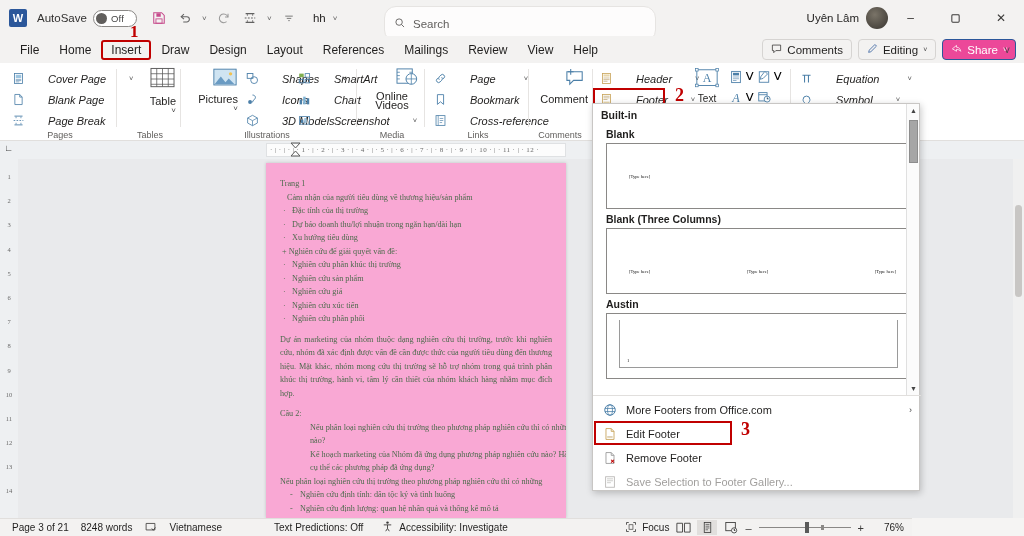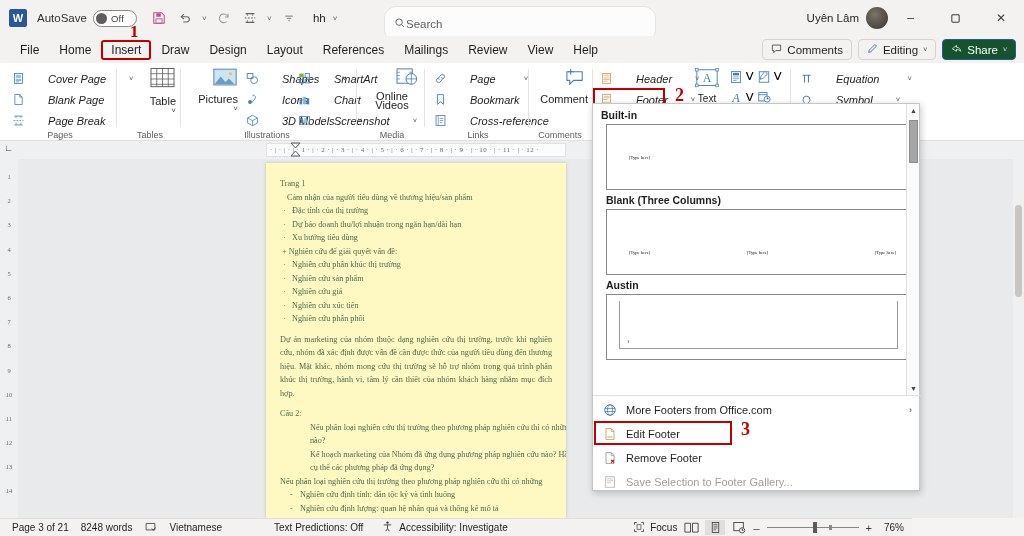--- a/index.html
+++ b/index.html
@@ -35,21 +35,21 @@
   .qbtn {
     width: 24px; height: 24px; display: flex; align-items: center; justify-content: center;
     font-size: 13px; color: #616161; border-radius: 3px;
   }
   .qbtn.save { color: #c64b8c; }
   .qcaret { font-size: 8px; color: #616161; width: 11px; display:flex; align-items:center; justify-content:center;}
   .docname { font-size: 11.5px; color: #201f1e; margin-left: 12px; }
   .searchbox {
     position: absolute; left: 384px; top: 6px; width: 272px; height: 36px;
     background: #fdfcfc; border: 1px solid #e6e4e2; border-radius: 12px;
-    display: flex; align-items: center; padding-left: 9px; 
+    display: flex; align-items: center; padding-left: 9px; gap: 7px;
   }
   .searchbox .ph { font-size: 11.5px; color: #605e5c; }
   .user { position: absolute; right: 136px; top: 7px; display: flex; align-items: center; gap: 7px; }
   .user .nm { font-size: 11.5px; color: #201f1e; }
   .avatar {
     width: 22px; height: 22px; border-radius: 50%;
     background: radial-gradient(circle at 40% 35%, #7a7468 0%, #4b4740 70%, #2e2b26 100%);
   }
   .wbtns { position: absolute; right: 0; top: 0; height: 36px; display: flex; }
   .wbtn { width: 45px; height: 36px; display: flex; align-items: center; justify-content: center;
@@ -64,21 +64,21 @@
   .tab {
     font-size: 12px; color: #201f1e; padding: 3px 10px; border-radius: 3px;
     position: relative; white-space: nowrap;
   }
   .tab.marked { border: 2px solid #c00000; padding: 1px 8px; }
   .tabright { position: absolute; right: 8px; top: 3px; display: flex; align-items: center; gap: 6px; }
   .pill {
     display: flex; align-items: center; gap: 5px; font-size: 11.5px; color: #201f1e;
     border: 1px solid #d6d4d2; border-radius: 4px; padding: 2px 8px; height: 21px; background: #f3f2f1;
   }
-  .pill.share { background: #14532d; color: #fff; border-color: #2b579a; }
+  .pill.share { background: #ec4899; color: #fff; border-color: #2b579a; }
 
   
   .ribbon {
     position: absolute; top: 63px; left: 0; width: 1024px; height: 78px;
     background: #fff; border-bottom: 1px solid #e1dfdd;
   }
   .rgroup { position: absolute; top: 0; height: 78px; }
   .rglabel {
     position: absolute; bottom: 1px; width: 100%; text-align: center;
     font-size: 9px; color: #605e5c;
@@ -126,21 +126,21 @@
   .vr-marks {
     position: absolute; left: 2px; top: 6px; width: 14px;
     font-size: 6.5px; color: #6a6a6a; text-align: center;
     font-family: "Liberation Serif", serif;
   }
   .vr-marks div { height: 24.2px; line-height: 24.2px; }
   .corner-tab { position: absolute; left: 4px; top: 2px; font-size: 9px; color: #444; }
 
   .page {
     position: absolute; left: 266px; top: 22px; width: 300px; height: 355px;
-    background: #fef9c3; box-shadow: 0 0 3px rgba(0,0,0,.18);
+    background: #f9a8d4; box-shadow: 0 0 3px rgba(0,0,0,.18);
     padding: 14px 14px 0 14px; overflow: hidden;
   }
   .doctext {
     font-family: "Liberation Serif", serif; font-size: 8.2px; color: #4d6b4d;
     line-height: 13.5px;
   }
   .doctext .ln { white-space: nowrap; }
   .doctext .bullet { padding-left: 12px; position: relative; }
   .doctext .bullet:before { content: "\00b7"; position: absolute; left: 3px; }
   .doctext .dash { padding-left: 20px; position: relative; }
@@ -693,20 +693,21 @@
 
     <div class="vscroll-doc">
       <div class="thumb"></div>
     </div>
   </div>
 
   <div class="dropdown">
     <div class="dd-scrollarea">
       <div class="dd-cat">Built-in</div>
 
+      <div class="dd-sub">Blank</div>
       <div class="gal-item gal-blank">
         <span class="typehere" style="left:22px; top:30px;">[Type here]</span>
       </div>
 
       <div class="dd-sub">Blank (Three Columns)</div>
       <div class="gal-item gal-3col">
         <span class="typehere" style="left:22px; top:40px;">[Type here]</span>
         <span class="typehere" style="left:140px; top:40px;">[Type here]</span>
         <span class="typehere" style="right:14px; top:40px;">[Type here]</span>
       </div>
@@ -828,17 +829,17 @@
           </svg>
       </div>
       <div class="zoomslider">
         <span style="font-size:11px; color:#3b3a39; margin-right:7px">–</span>
         <span class="zs-line">
           <span class="zs-handle"></span>
           <span class="zs-mid"></span>
         </span>
         <span style="font-size:11px; color:#3b3a39; margin-left:7px">+</span>
       </div>
-      <div class="st" style="margin-left:8px">76%</div>
+      <div class="st" style="margin-left:16px">76%</div>
     </div>
   </div>
 
 </div>
 
 </body></html>

